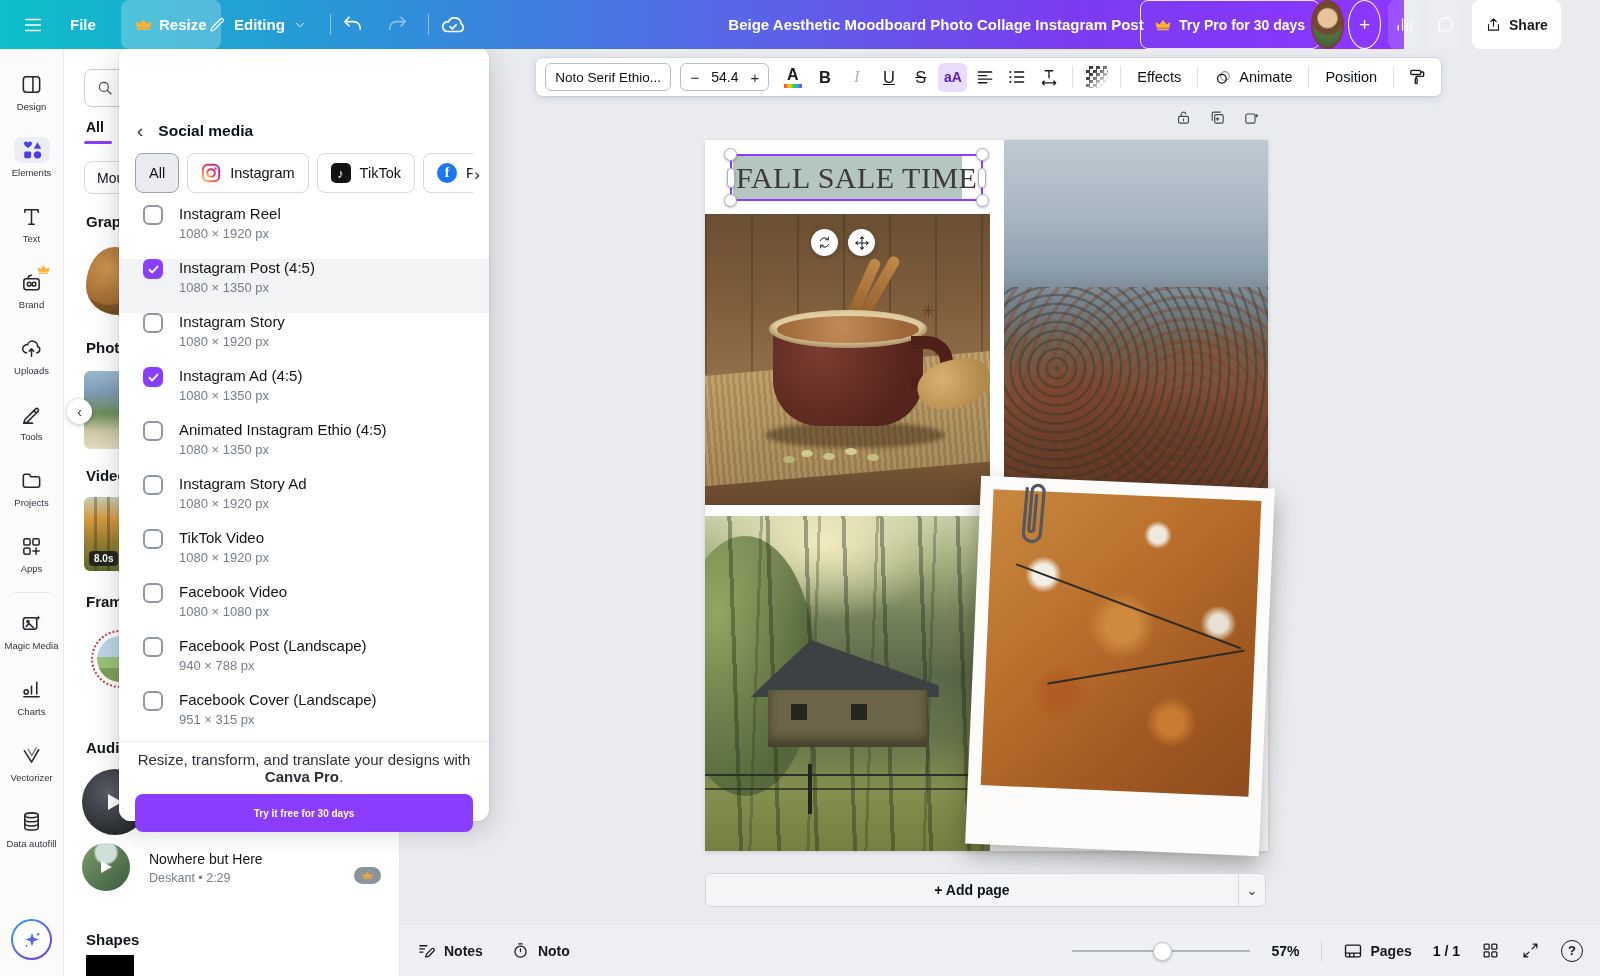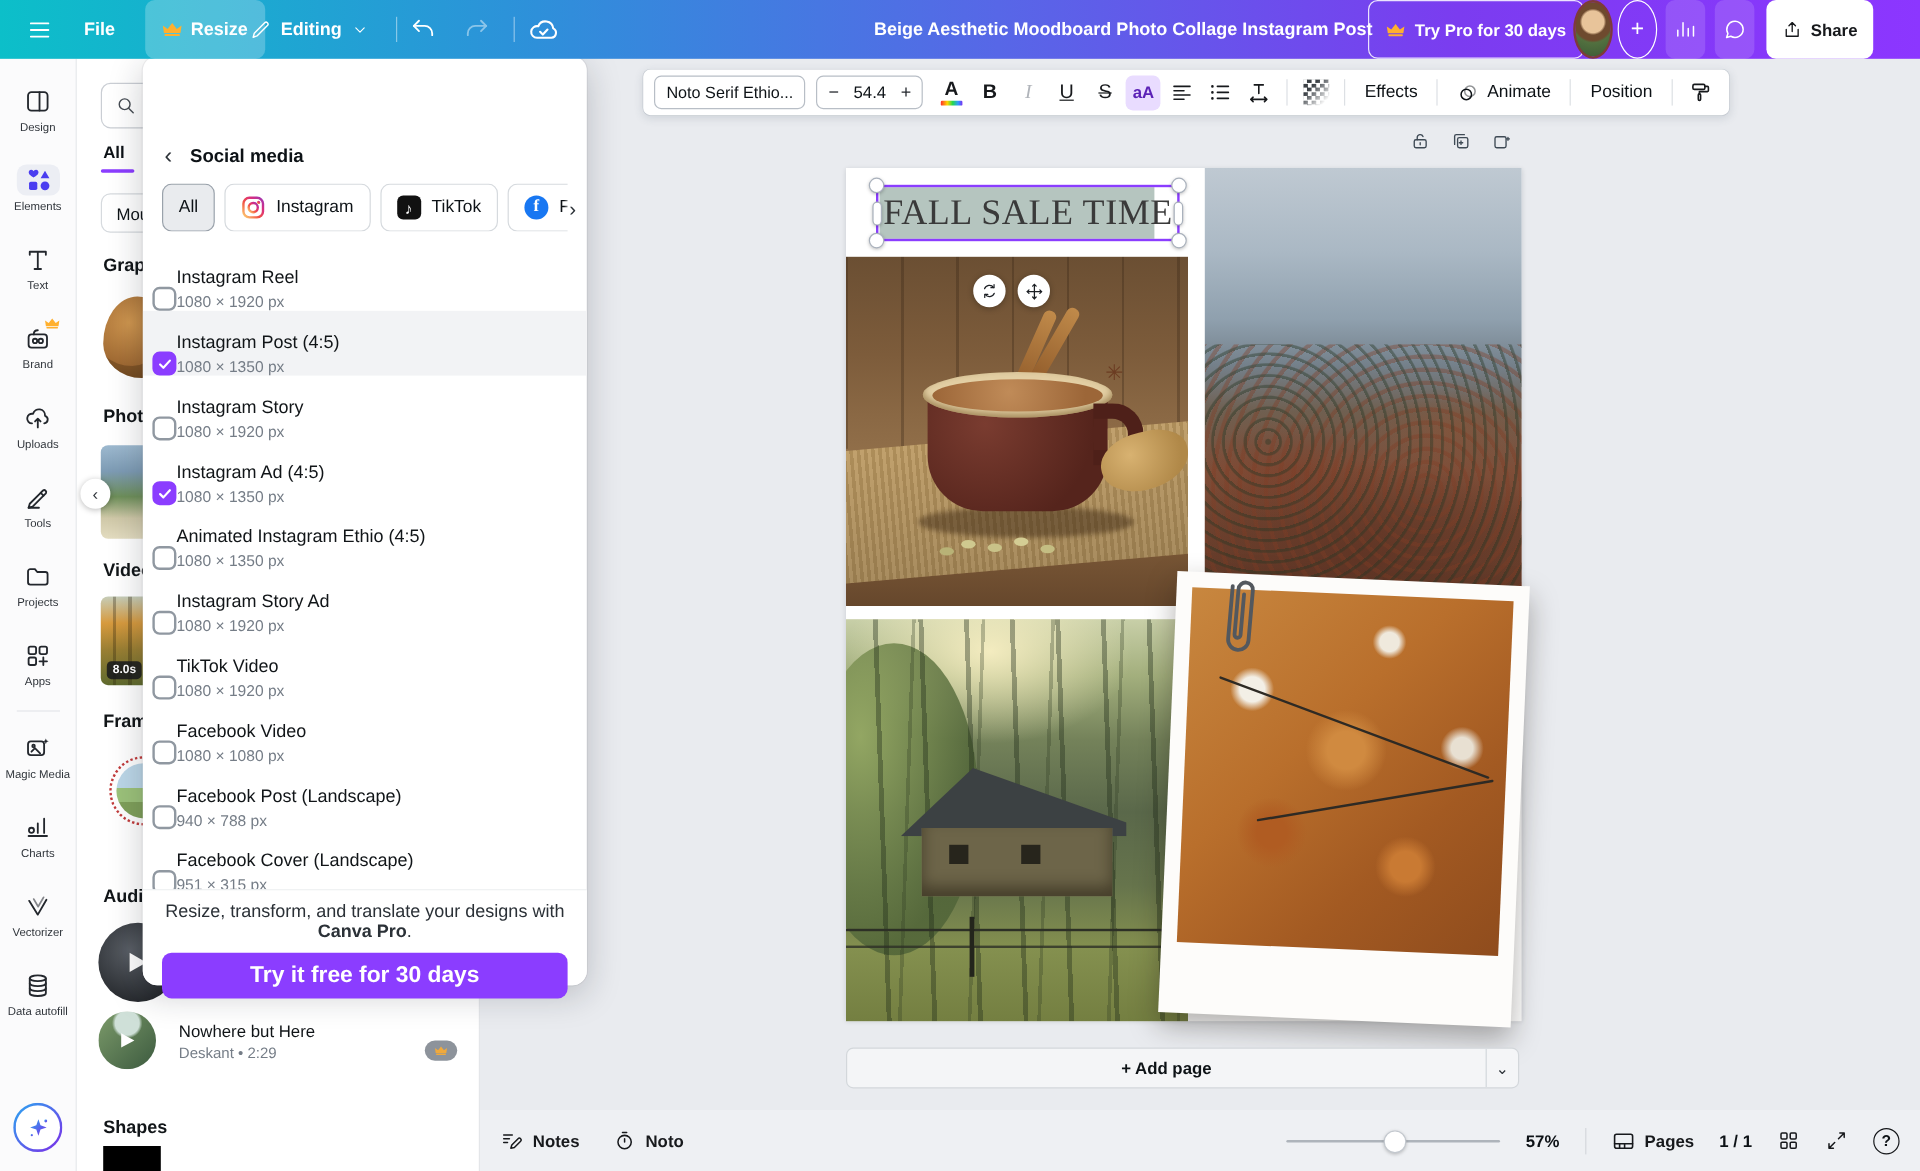--- a/index.html
+++ b/index.html
@@ -1,21 +1,21 @@
 <!DOCTYPE html>
 <html><head>
 <meta charset="utf-8">
 <style>
 *{margin:0;padding:0;box-sizing:border-box}
 html,body{width:1600px;height:976px}
 body{font-family:"Liberation Sans",sans-serif;background:#e9ebef;overflow:hidden;position:relative;color:#0d1216}
 svg.ic{fill:none;stroke:currentColor;stroke-width:1.6;stroke-linecap:round;stroke-linejoin:round}
 
 
-.topbar{position:absolute;top:0;left:0;width:1600px;height:49px;
+.topbar{position:absolute;top:0;left:0;width:1404px;height:49px;
  background:linear-gradient(90deg,#0cbfc9 0%,#2e90da 28%,#5767e7 52%,#7b3cf0 76%,#8c36ff 100%);color:#fff;z-index:60}
 .topbar .abs{position:absolute;top:0;height:49px;display:flex;align-items:center}
 .tb-burger{left:22px}
 .tb-file{left:70px;font-size:15px;font-weight:700}
 .tb-resize{left:121px;top:8px;height:33px;padding:0 14px;background:rgba(255,255,255,.24);border-radius:8px;gap:7px;font-size:15px;font-weight:700}
 .tb-editing{left:208px;gap:8px;font-size:15px;font-weight:700}
 .tb-div{position:absolute;top:14px;width:1px;height:21px;background:rgba(255,255,255,.45)}
 .tb-icobtn{cursor:pointer}
 .tb-undo{left:341px}.tb-redo{left:386px;opacity:.45}.tb-cloud{left:440px}
 .tb-title{left:755px;width:362px;justify-content:center;font-size:15px;font-weight:700;white-space:nowrap}
@@ -78,31 +78,31 @@
 .pop-search input::placeholder{color:#767e89}
 .pop-back{position:absolute;left:18px;top:73px;display:flex;gap:15px;align-items:center;font-size:15.5px;font-weight:700;cursor:pointer}
 .pop-back .bk{font-size:19px;font-weight:400;color:#2b3137}
 .pop-chips{position:absolute;left:16px;top:106px;width:338px;height:40px;display:flex;gap:8px;overflow:hidden}
 .chip{height:40px;padding:0 13px;border:1px solid #d6dade;border-radius:8px;display:flex;align-items:center;gap:9px;font-size:14.5px;white-space:nowrap;background:#fff;cursor:pointer;flex:none}
 .chip.sel{background:#e9ebee;border-color:#9aa2ab}
 .tt-logo{width:20px;height:20px;border-radius:5px;background:#111;color:#fff;display:flex;align-items:center;justify-content:center;font-size:13px}
 .fb-logo{width:20px;height:20px;border-radius:50%;background:#1877f2;color:#fff;display:flex;align-items:center;justify-content:center;font-size:14px;font-weight:700;font-family:"Liberation Serif",serif}
 .chip-caret{position:absolute;right:5px;top:117px;font-size:17px;color:#2b3137;z-index:2;background:linear-gradient(90deg,transparent,#fff 40%);padding:1px 4px;cursor:pointer}
 .pop-list{position:absolute;left:0;top:158px;right:0;bottom:80px;overflow:hidden}
-.opt{height:54px;display:flex;align-items:flex-end;padding:0 8px;cursor:pointer}
+.opt{height:54px;display:flex;align-items:flex-start;gap:16px;padding:0 24px;cursor:pointer}
 .opt.hl{background:#f2f3f5}
 .cbx{width:20px;height:20px;border:2px solid #9098a1;border-radius:6px;background:#fff;flex:none;display:flex;align-items:center;justify-content:center}
 .cbx.checked{background:#8b3dff;border-color:#8b3dff}
 .cbx svg{display:none}
 .cbx.checked svg{display:block}
 .opt-title{font-size:15px;color:#111518;line-height:1.25}
 .opt-size{font-size:13px;color:#757d87;margin-top:2px}
 .pop-foot{position:absolute;left:0;bottom:0;right:0;height:80px;border-top:1px solid #e7e9ec;border-radius:0 0 12px 12px;background:#fff;padding:9px 16px 0;text-align:center}
 .foot-text{font-size:15px;color:#2b3137;margin-bottom:9px}
-.cta{width:338px;height:38px;background:#8b3dff;border:none;border-radius:8px;color:#fff;font-size:19px;font-weight:700;display:flex;align-items:center;justify-content:center;cursor:pointer;font-family:inherit}
+.cta{width:338px;height:38px;background:#8b3dff;border:none;border-radius:8px;color:#fff;font-size:10px;font-weight:700;display:flex;align-items:center;justify-content:center;cursor:pointer;font-family:inherit}
 
 
 .canvas{position:absolute;left:400px;top:49px;width:1200px;height:876px;background:#e9ebef}
 .fmtbar{position:absolute;left:136px;top:9px;height:38px;width:905px;background:#fff;border-radius:6px;
  box-shadow:0 0 0 .5px rgba(57,76,96,.16),0 2px 8px rgba(57,76,96,.16);display:flex;align-items:center;padding:0 9px;gap:3px;z-index:5}
 .fontbox{width:132px;height:28px;border:1px solid #b8bec6;border-radius:6px;display:flex;align-items:center;justify-content:center;font-size:13.5px;cursor:pointer;white-space:nowrap;overflow:hidden}
 .sizebox{width:92px;height:28px;border:1px solid #b8bec6;border-radius:6px;display:flex;align-items:center;justify-content:space-between;padding:0 9px;font-size:14px;margin-left:6px;margin-right:6px}
 .sizebox .st{cursor:pointer;font-size:15px;color:#23272d}
 .tbtn{min-width:29px;height:29px;display:flex;flex-direction:column;align-items:center;justify-content:center;border-radius:6px;font-size:16.5px;cursor:pointer;color:#17191c}
 .tbtn.b{font-weight:700}

